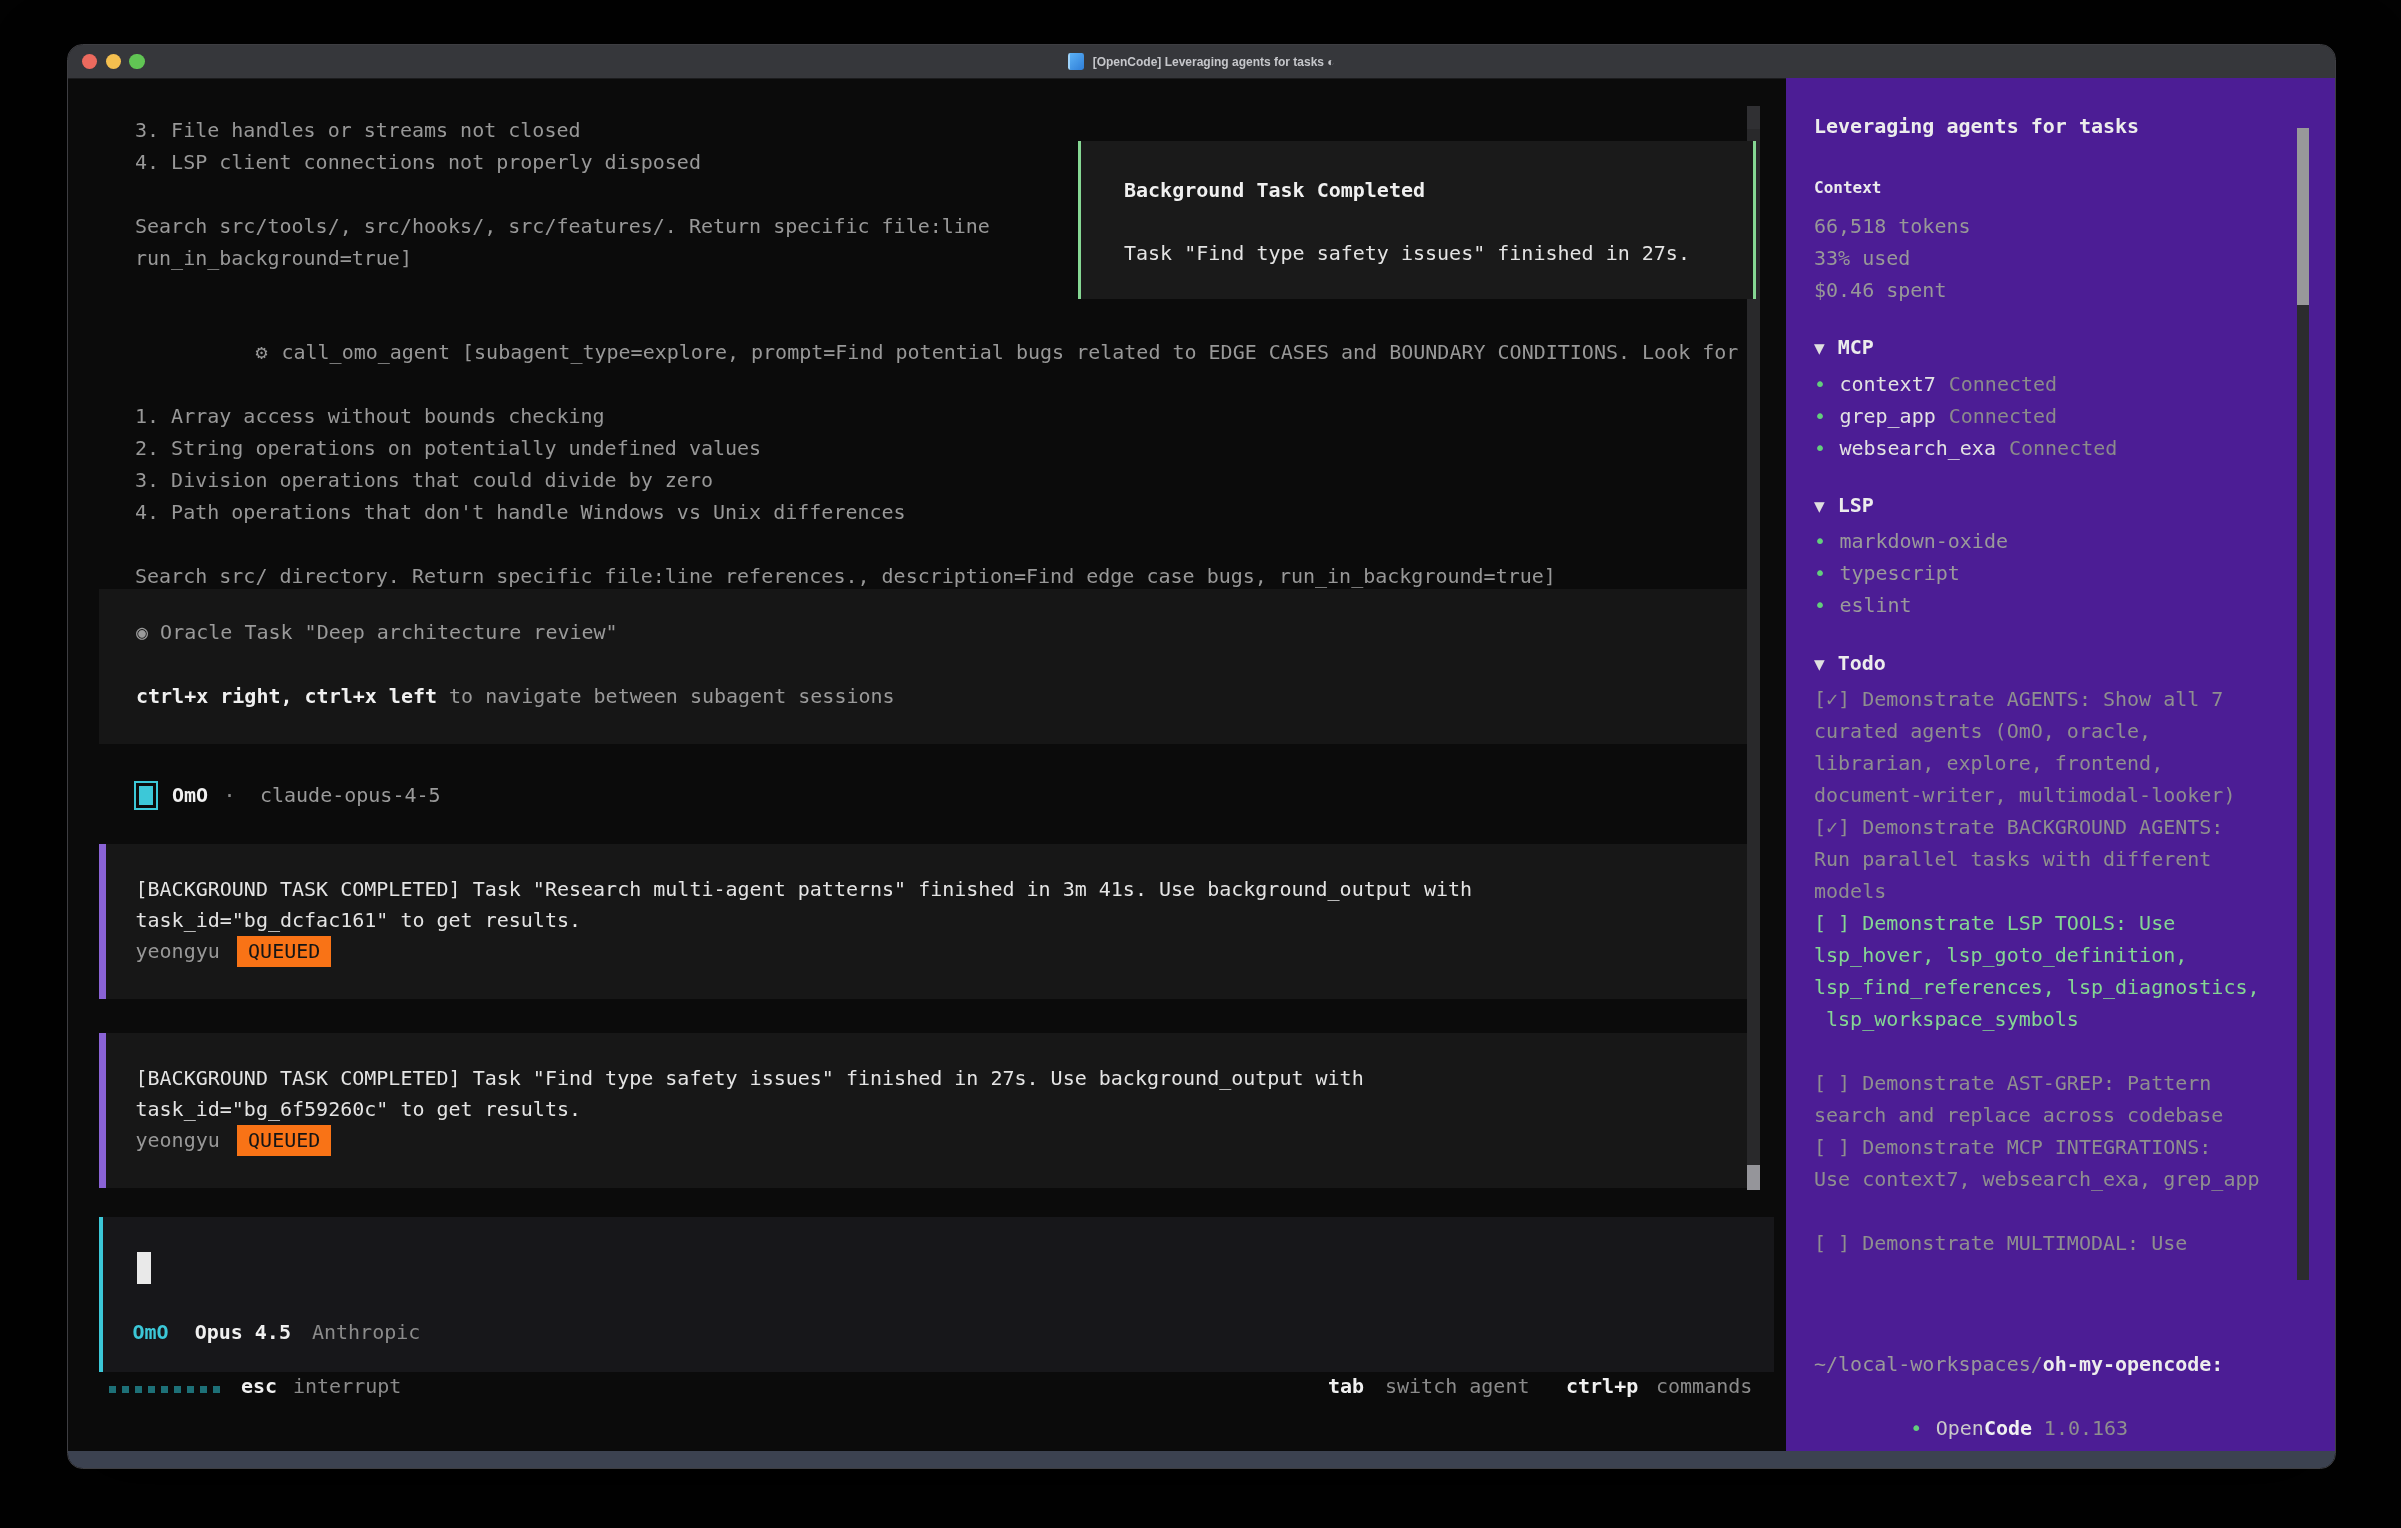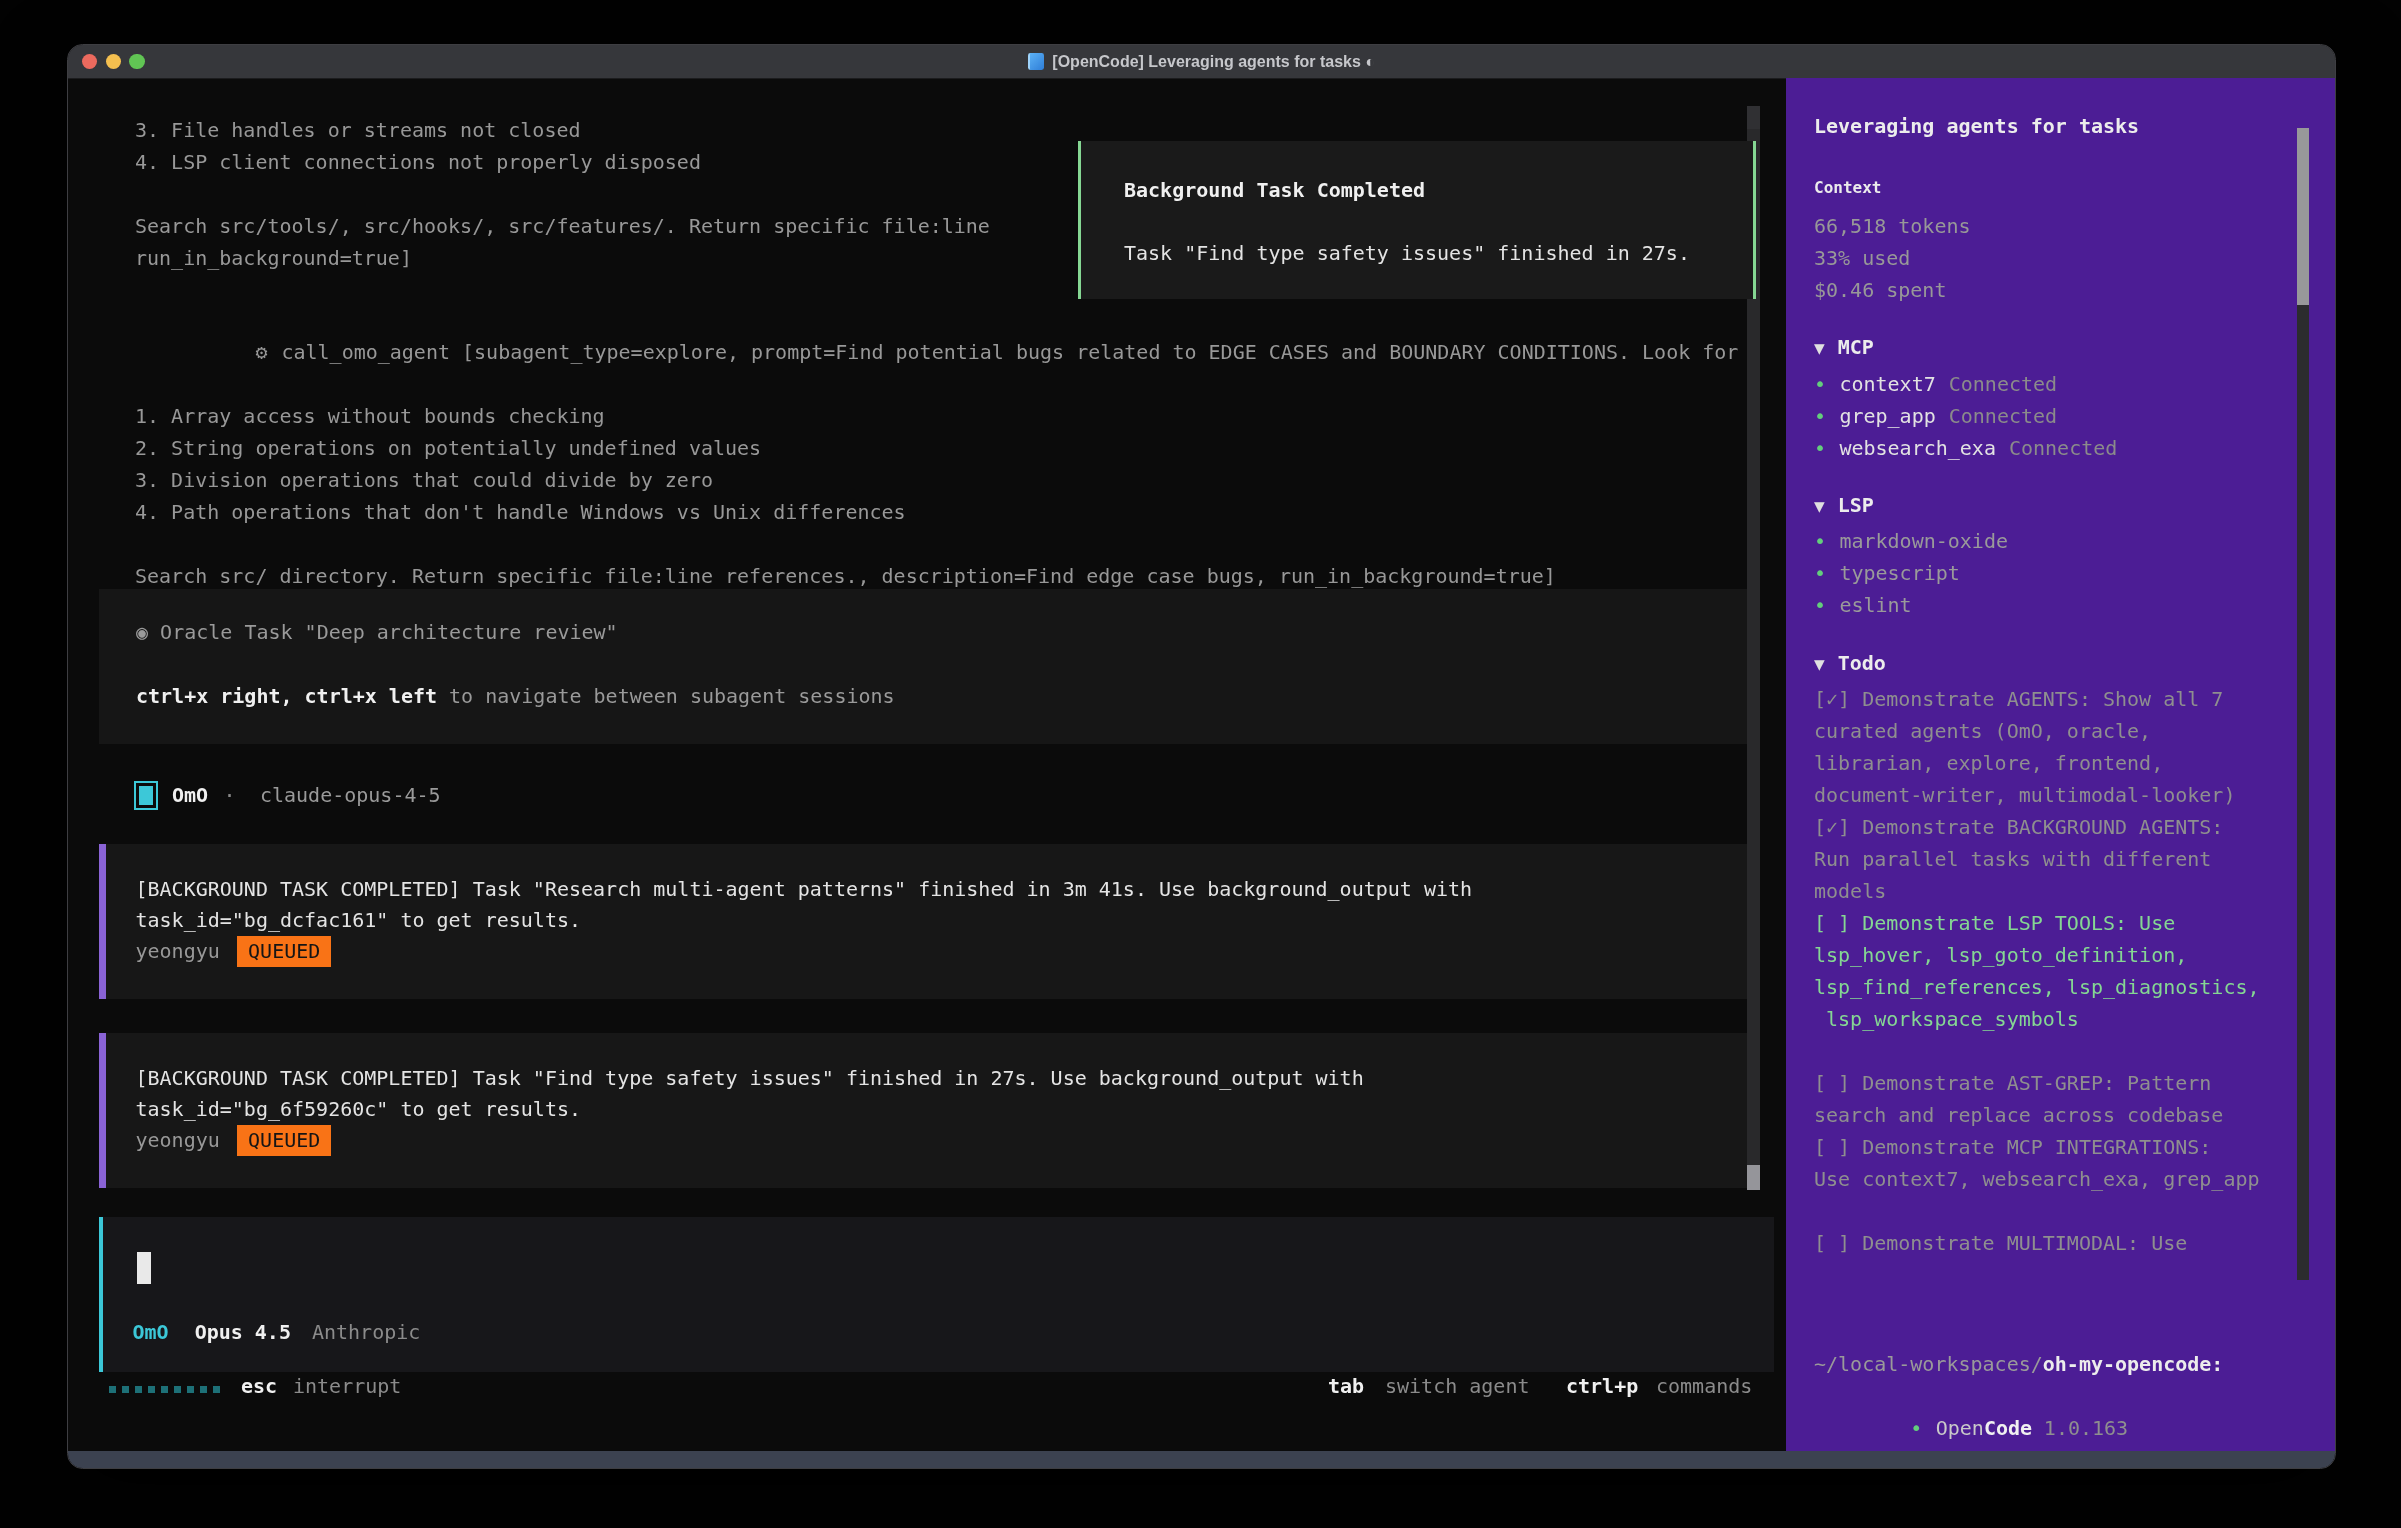--- a/index.html
+++ b/index.html
@@ -11,21 +11,21 @@
   .titlebar{position:absolute;left:0;top:0;width:100%;height:33px;background:#36373b;
             border-bottom:0.6px solid #1c1c1e;}
   .traffic{position:absolute;left:14px;top:0;height:33px;display:flex;align-items:center;gap:8.3px;}
   .tl{width:15.4px;height:15.4px;border-radius:50%;display:inline-block;}
   .tl.red{background:#ec6a5e;}
   .tl.yellow{background:#f4bf4f;}
   .tl.green{background:#61c554;}
   .titlewrap{position:absolute;left:0;top:0;width:100%;height:33px;display:flex;align-items:center;justify-content:center;gap:8.3px;}
   .doc-icon{width:14px;height:17.7px;border-radius:2.4px;background:linear-gradient(135deg,#5cb1f5 0%,#2e7ed8 100%);
             border-left:2.4px solid #9ed3fb;display:inline-block;}
-  .title-text{font-family:"Liberation Sans",sans-serif;font-weight:700;font-size:16px;color:#c6c7cb;}
+  .title-text{font-family:"Liberation Sans",sans-serif;font-weight:700;font-size:12px;color:#c6c7cb;}
   
   .mono{font-size:20px;line-height:32px;}
   .gray{color:#989898;}
   .green{color:#85d793;}
   .line{min-height:32px;white-space:pre;overflow:hidden;}
   
   .preamble{position:absolute;left:67px;top:69px;width:1595px;}
   .notif{position:absolute;left:1010px;top:96px;width:678px;height:158px;background:#1a1a1a;
          border-left:3px solid #85d793;border-right:3px solid #85d793;z-index:6;box-sizing:border-box;}
   .notif .n-title{position:absolute;left:43px;top:37px;font-size:20px;color:#f0f0f0;font-weight:bold;white-space:pre;}

